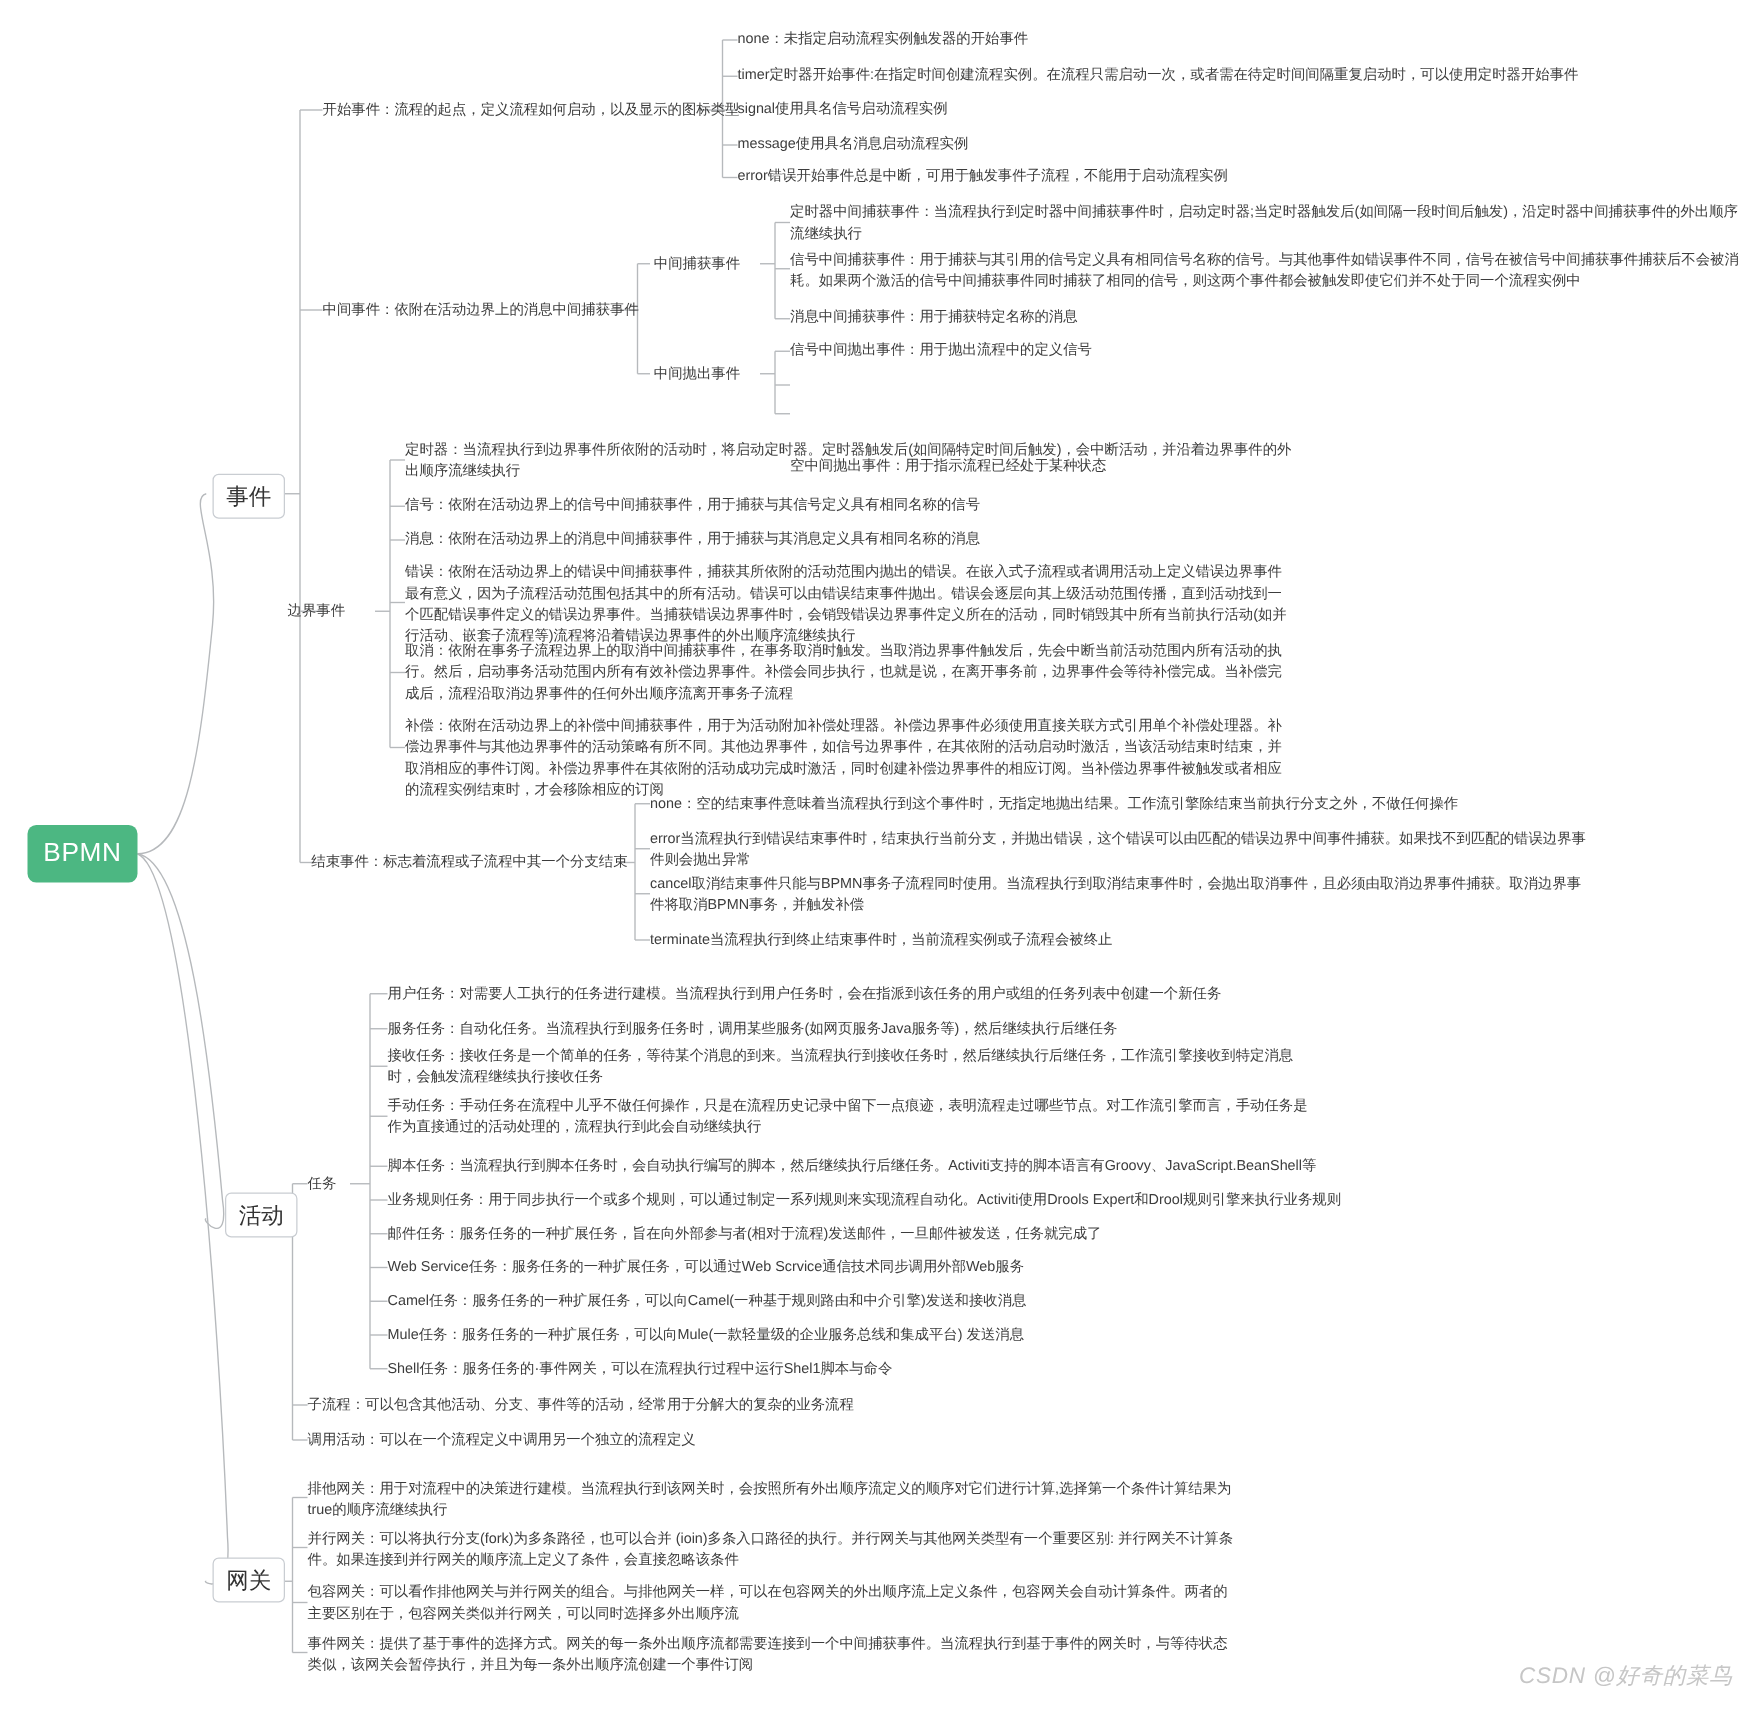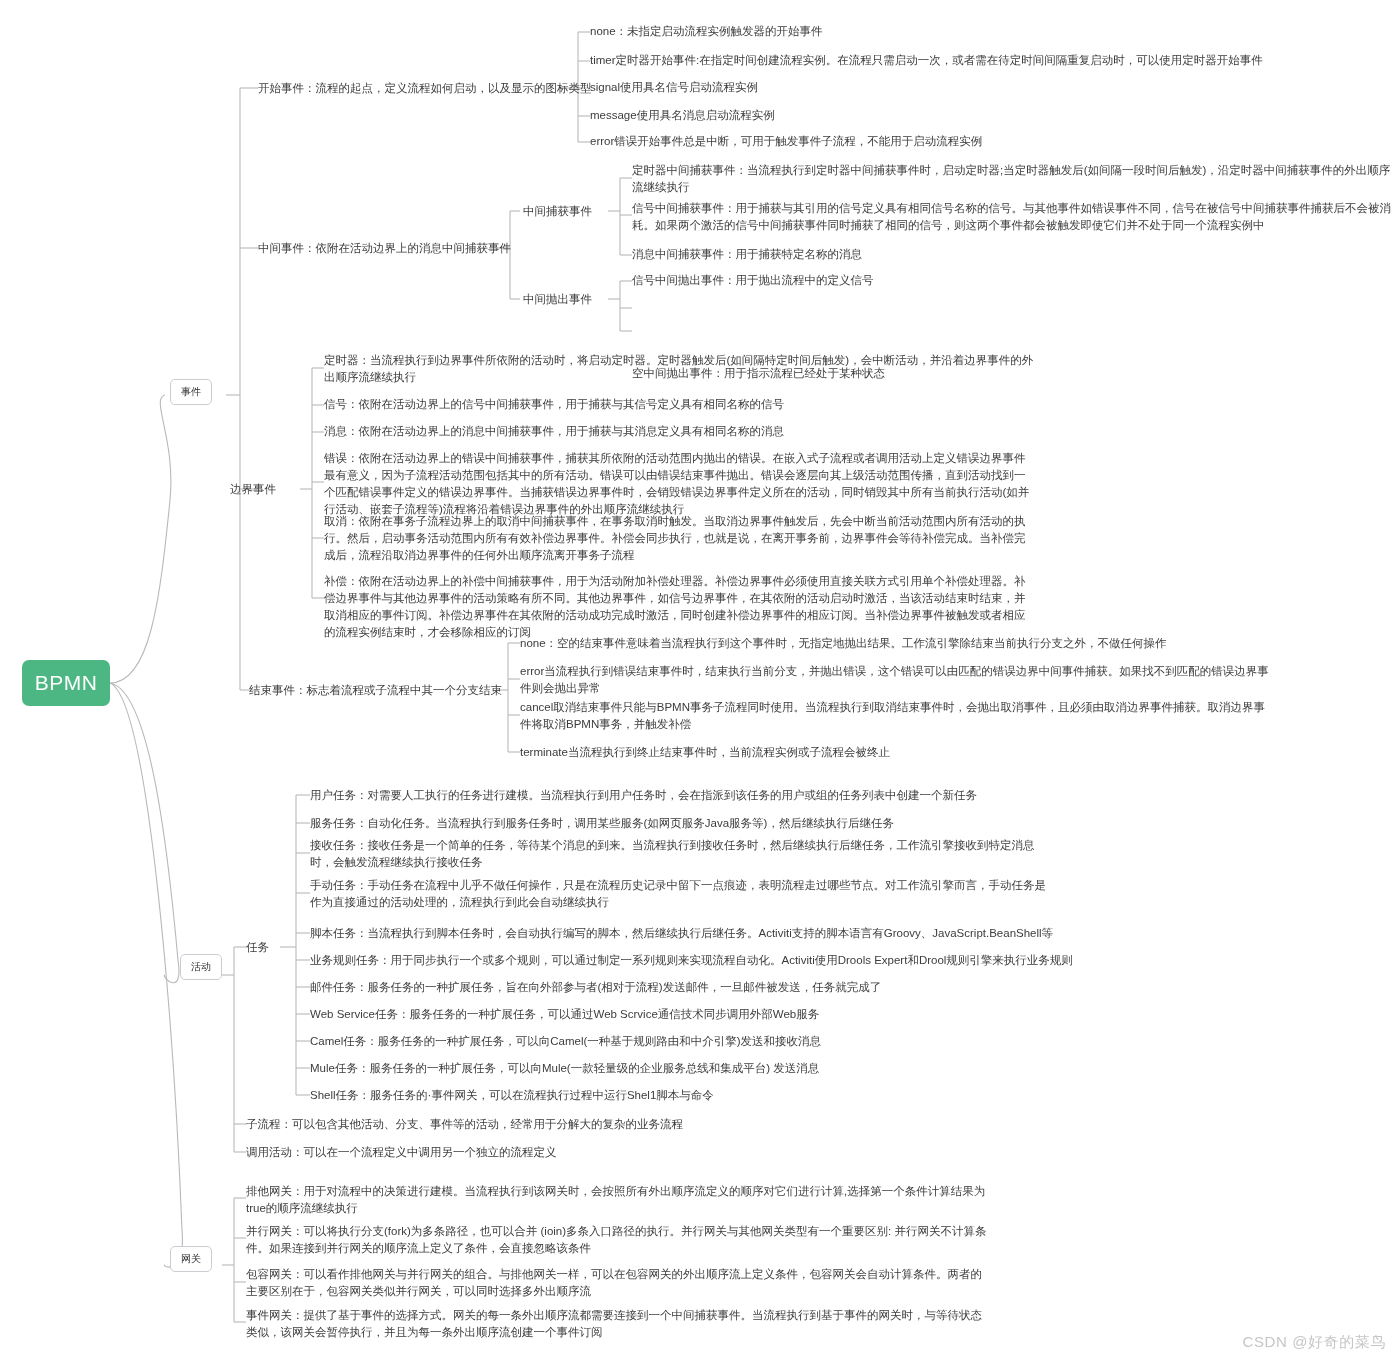--- a/index.html
+++ b/index.html
@@ -21,37 +21,38 @@
     left:22px;top:660px;width:88px;height:46px;
     background:#4cb782;border-radius:7px;
     display:flex;align-items:center;justify-content:center;
     color:#ffffff;font-size:21px;letter-spacing:.5px;
   }
 
   
   .lvl1{
     background:#ffffff;border:1px solid #c9cdd2;border-radius:5px;
     display:flex;align-items:center;justify-content:center;
-    font-size:10px;color:#333;padding:5px 10px;white-space:nowrap;
+    font-size:18px;color:#333;padding:5px 10px;white-space:nowrap;
   }
   #n-events{left:170px;top:379px;}
   #n-activity{left:180px;top:954px;justify-content:flex-end;}
   #n-gateway{left:170px;top:1246px;}
 
   
   .txt{
     font-size:11.5px;line-height:17px;color:#3c3c3c;
     white-space:normal;
   }
   .txt.nowrap{white-space:nowrap;}
 
   .watermark{
     position:absolute;right:14px;bottom:16px;
-    font-size:15px;color:#c6c6c6;letter-spacing:.6px;
+    font-size:18px;color:#c6c6c6;letter-spacing:.6px;
     font-family:"Liberation Sans","DejaVu Sans",sans-serif;
+    font-style:italic;
   }
 </style>
 </head>
 <body>
 
 <div id="canvas">
 
   <svg class="links" viewBox="0 0 1400 1368">
     <g fill="none" stroke="#b6b9bc" stroke-width="1.1">
 

